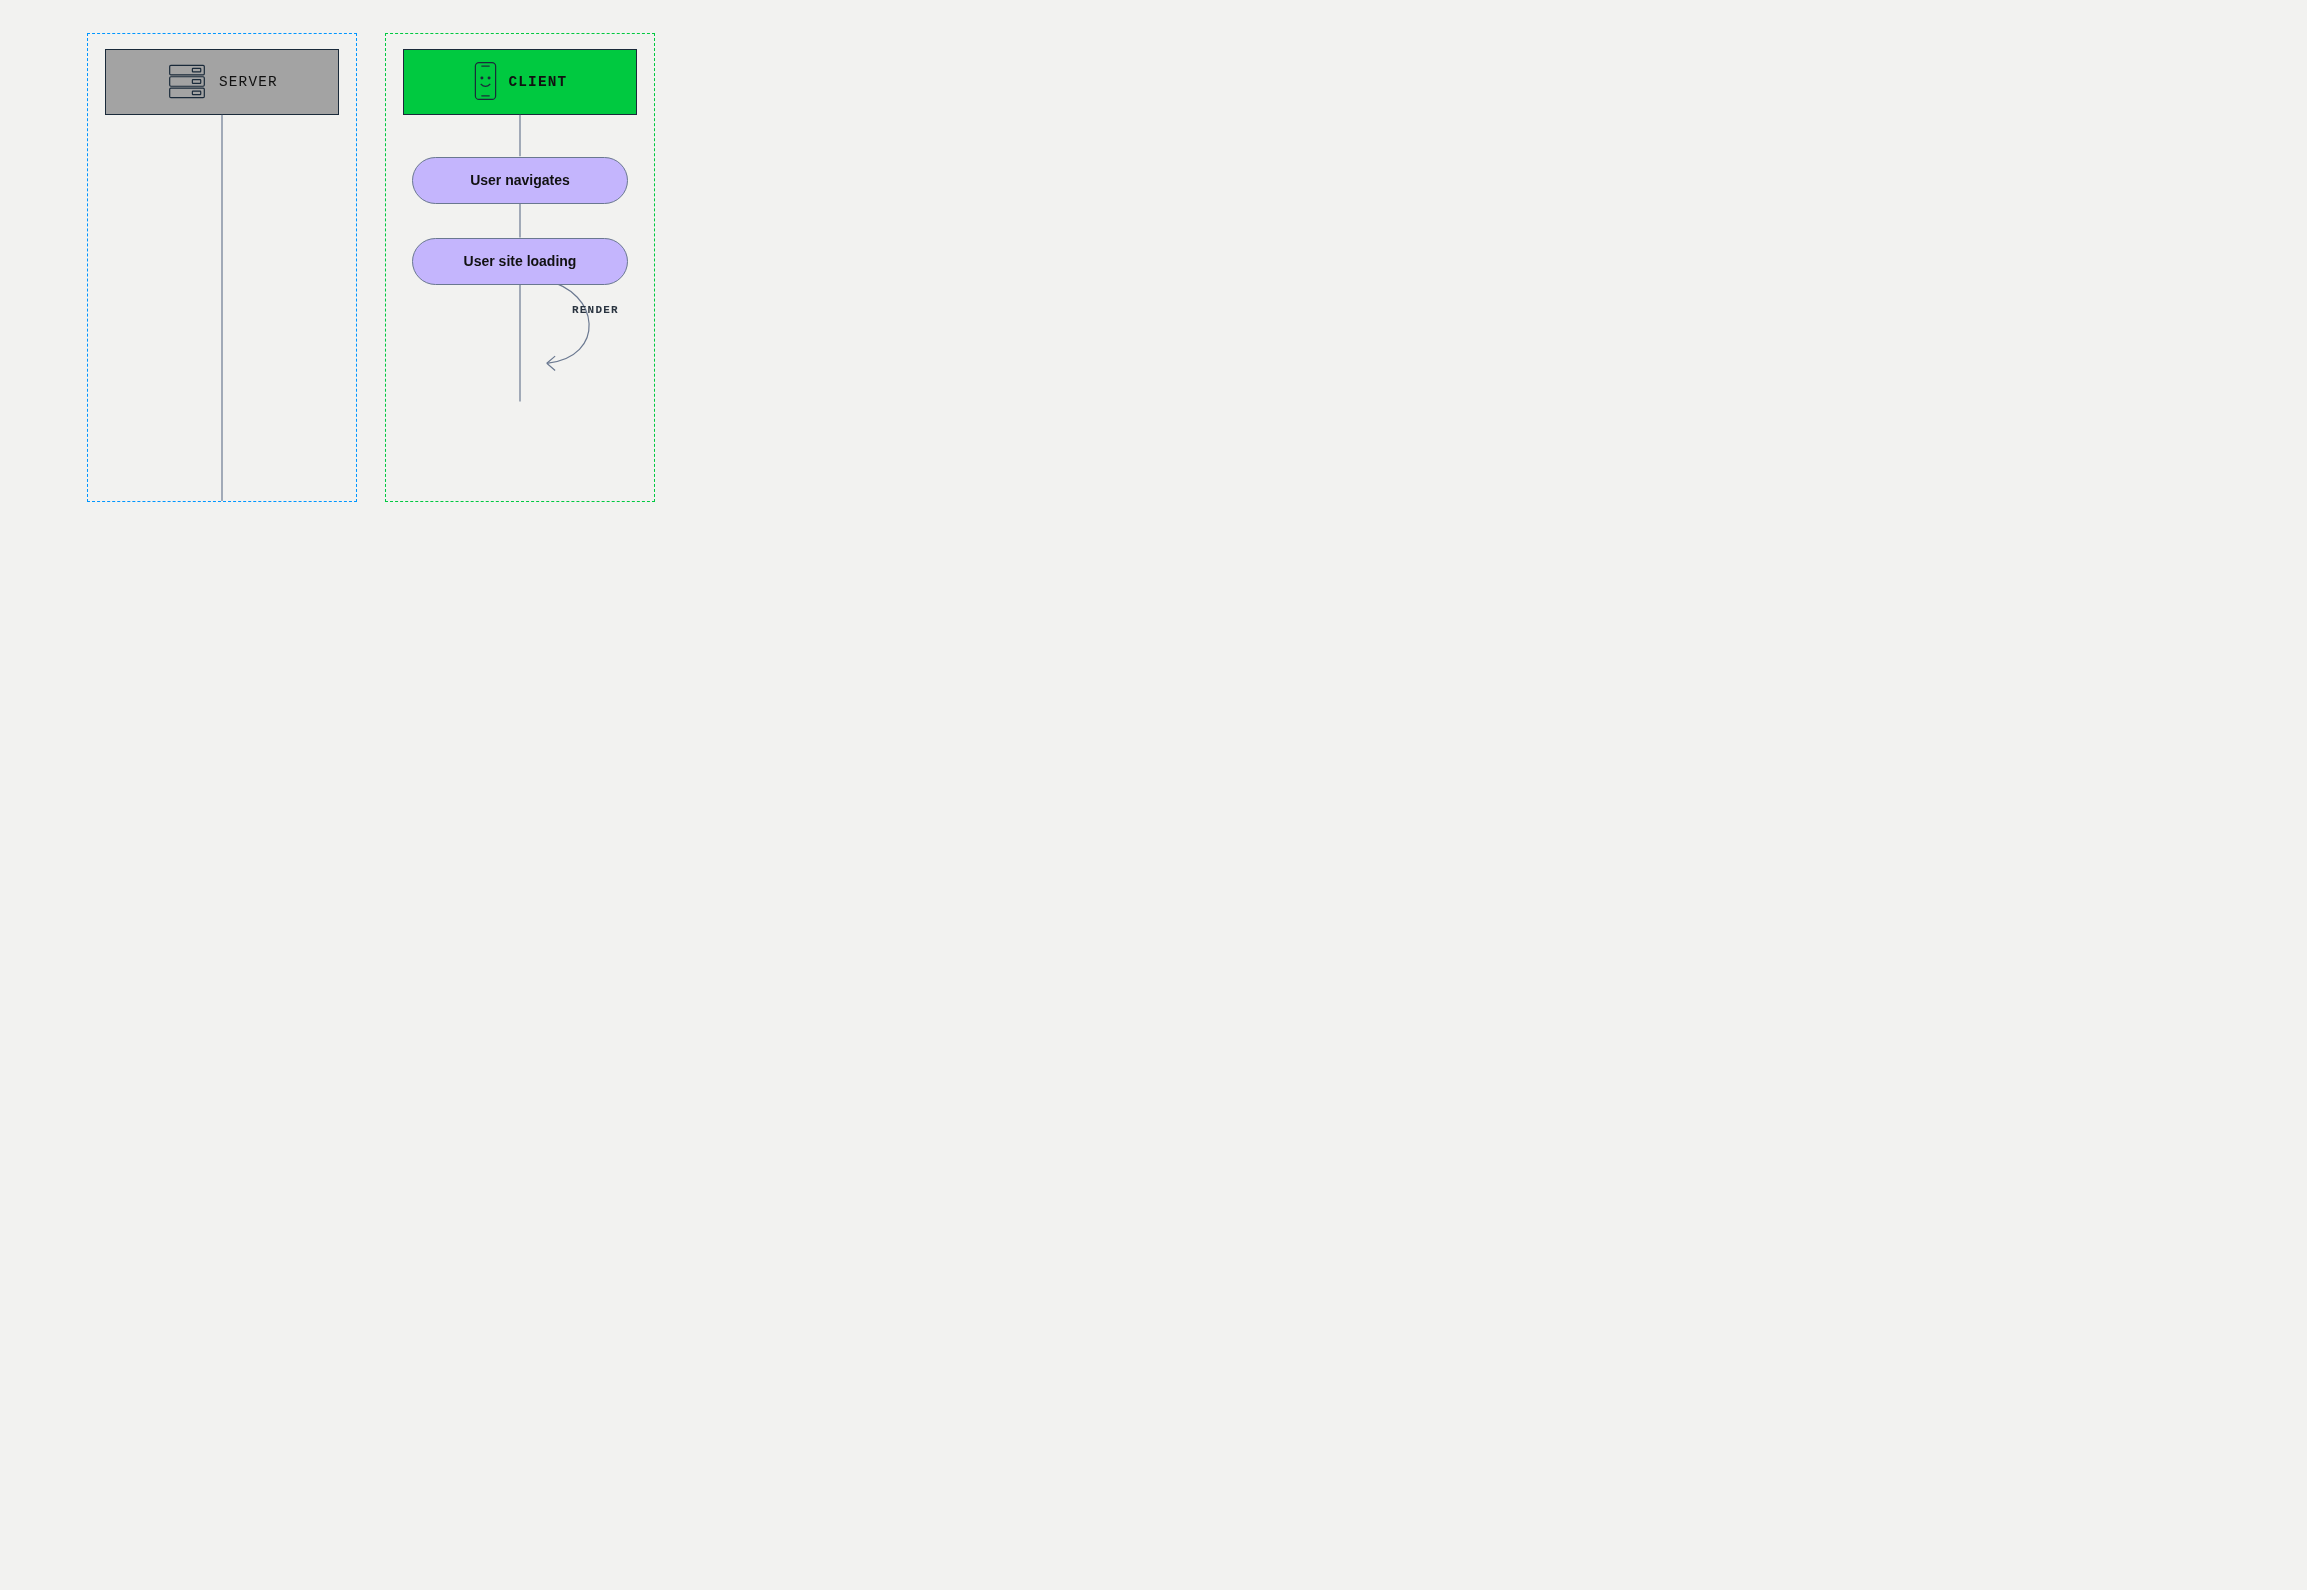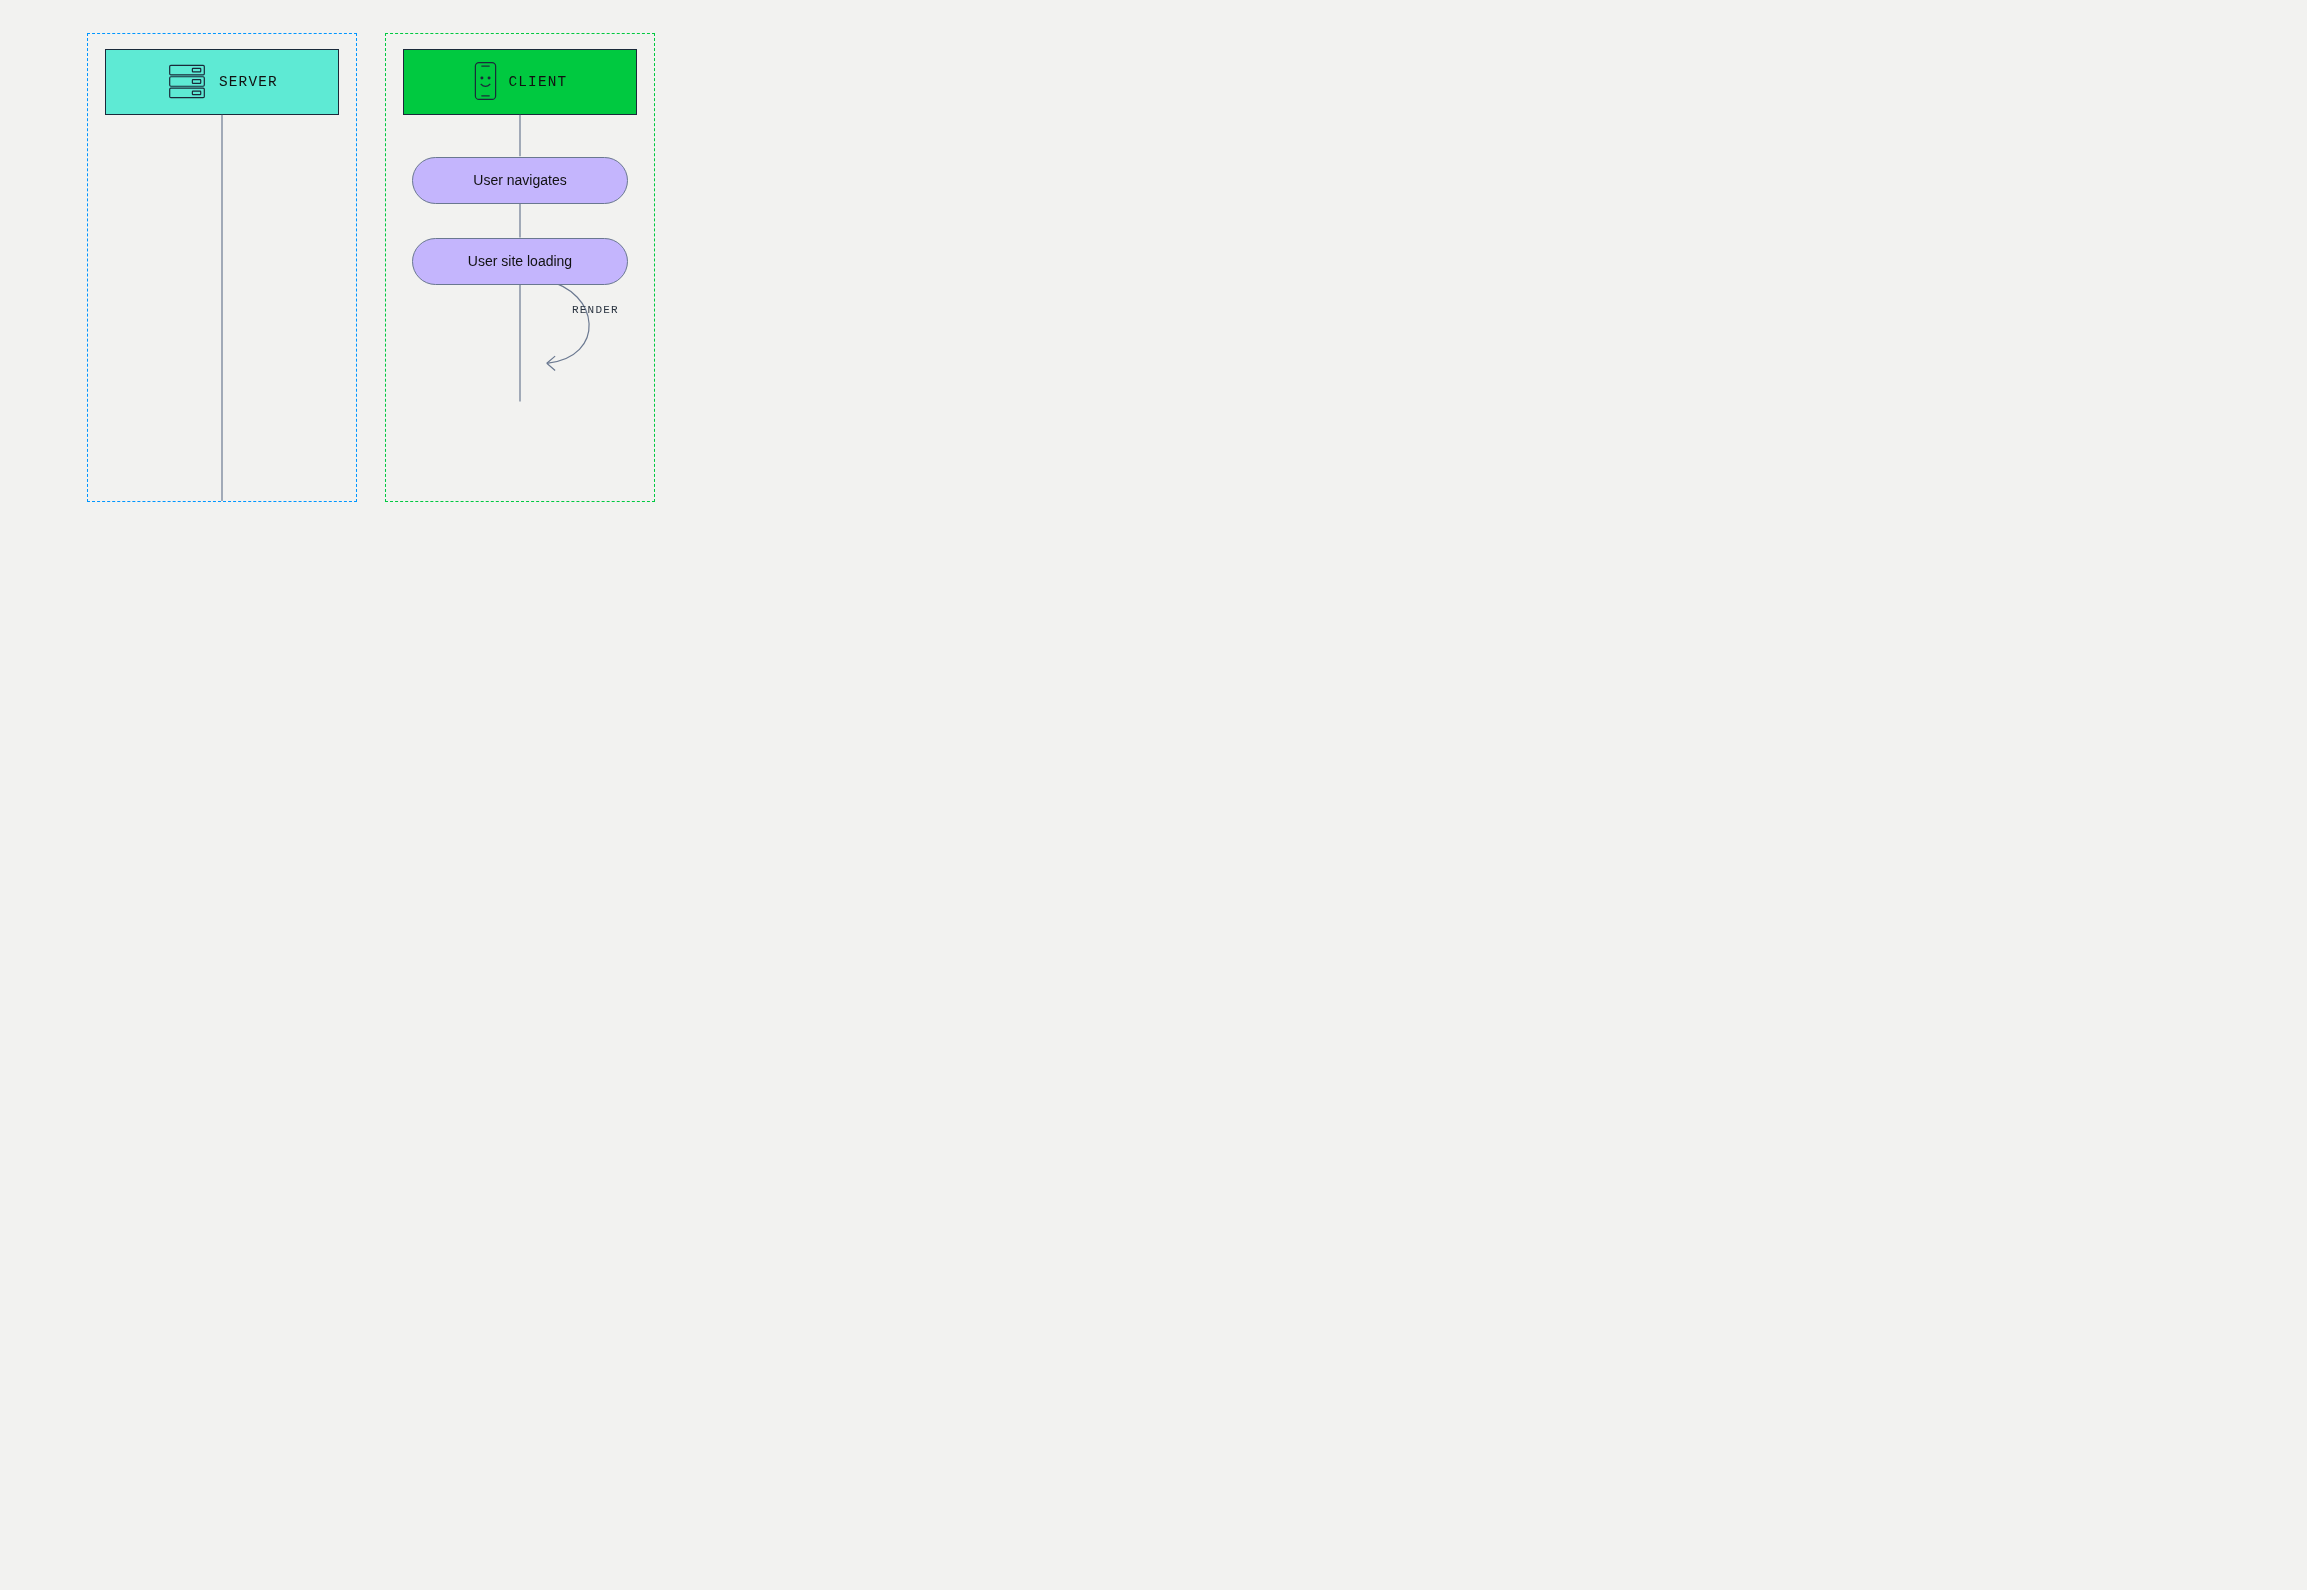--- a/index.html
+++ b/index.html
@@ -17,35 +17,36 @@
     height: 469px;
     width: 270px;
   }
   .panel.server {
     left: 87px;
     border-color: #0096ff;
   }
   .panel.client {
     left: 385px;
     border-color: #00c940;
+    font-weight: bold;
   }
   .header {
     position: absolute;
     top: 15px;
     left: 50%;
     transform: translateX(-50%);
     width: 234px;
     height: 66px;
     display: flex;
     align-items: center;
     justify-content: center;
     gap: 10.8px;
     border: 0.6px solid #1a2a3a;
   }
-  .header.server { background: #5eead4; }
+  .header.server { background: #a3a3a3; }
   .header.client { background: #00c940; }
   .header-label {
     font-family: "SFMono-Regular", Consolas, "Liberation Mono", Menlo, monospace;
     font-size: 14.4px;
     letter-spacing: 1.2px;
     color: #111;
   }
   .pill {
     position: absolute;
     left: 50%;

